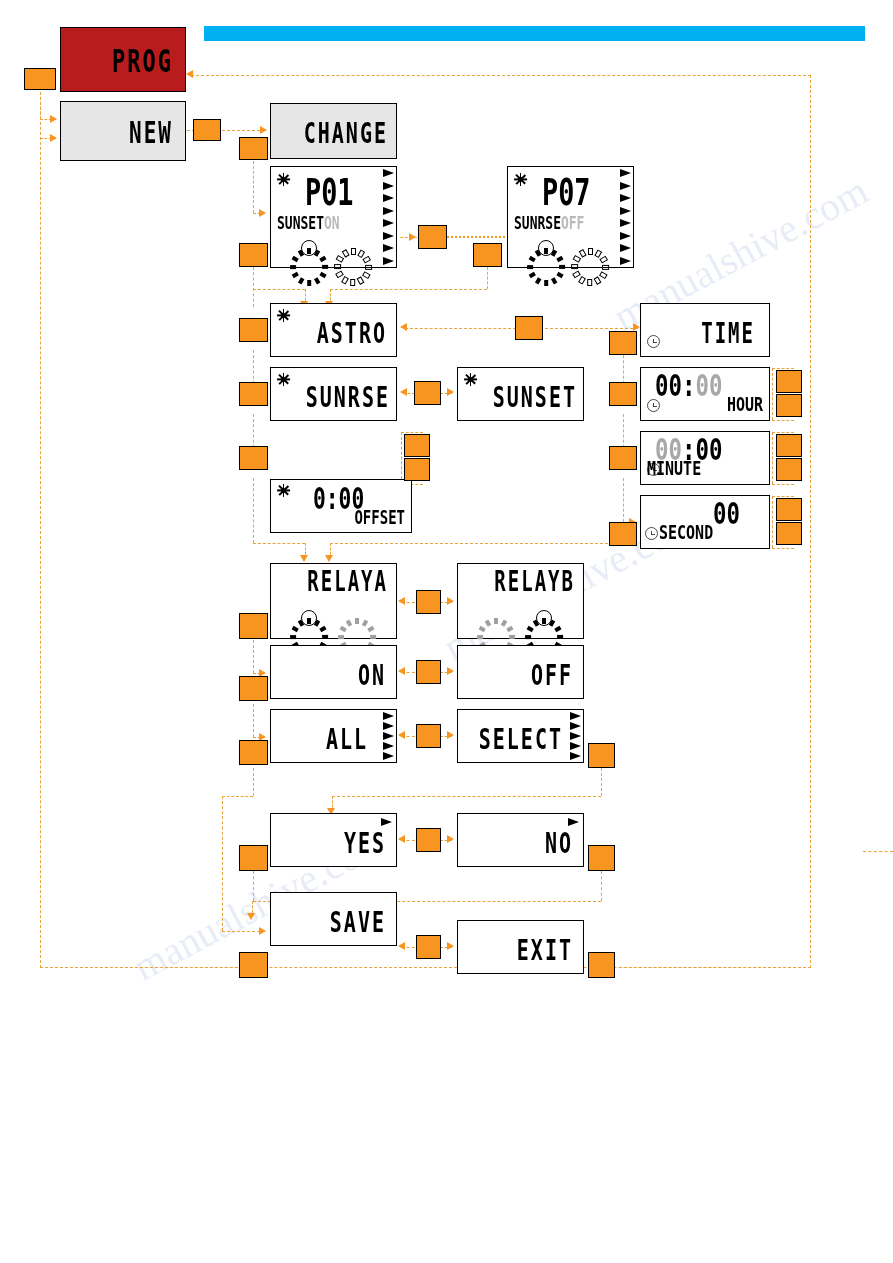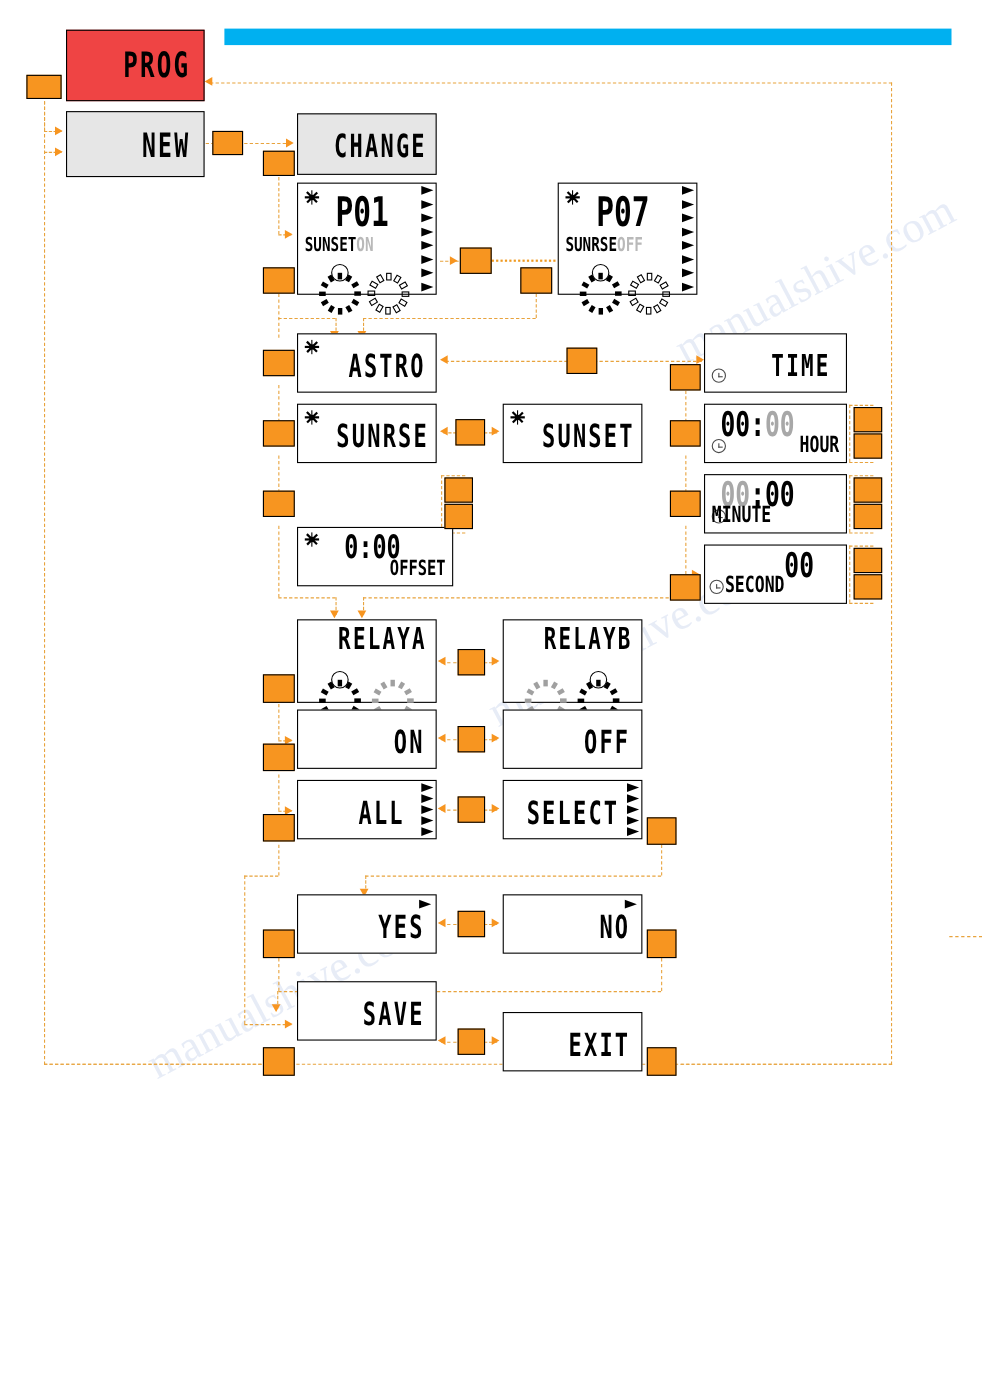--- a/index.html
+++ b/index.html
@@ -2,21 +2,21 @@
 <html><head>
 <meta charset="utf-8">
 <style>
   html,body{margin:0;padding:0;background:#fff;}
   body{width:893px;height:1263px;position:relative;overflow:hidden;
        font-family:"Liberation Sans",sans-serif;}
 
   
   .lcd{position:absolute;box-sizing:border-box;border:1.6px solid #000;background:#fff;}
   .lcd.gray{background:#e6e6e6;}
-  .lcd.blue{background:#ef4444;}
+  .lcd.blue{background:#b91c1c;}
 
   
   .seg{
     font-family:"DejaVu Sans Mono",monospace;
     font-weight:700;
     color:#000;
     letter-spacing:2px;
     position:absolute;
     white-space:nowrap;
     transform:scaleY(1.45) scaleX(1.0);

